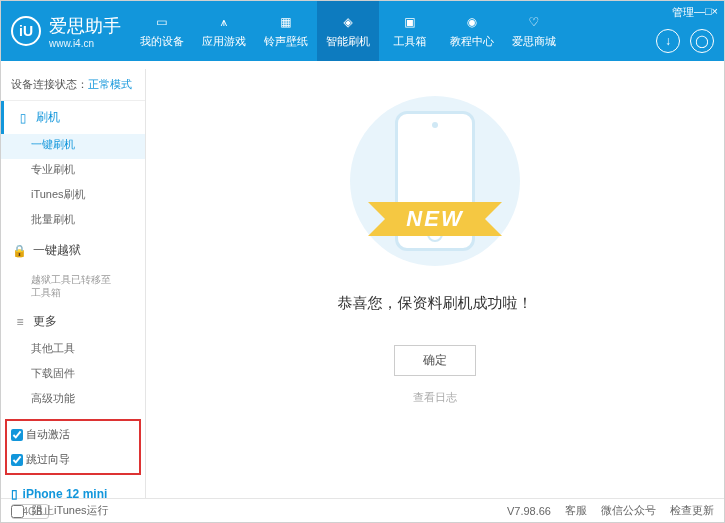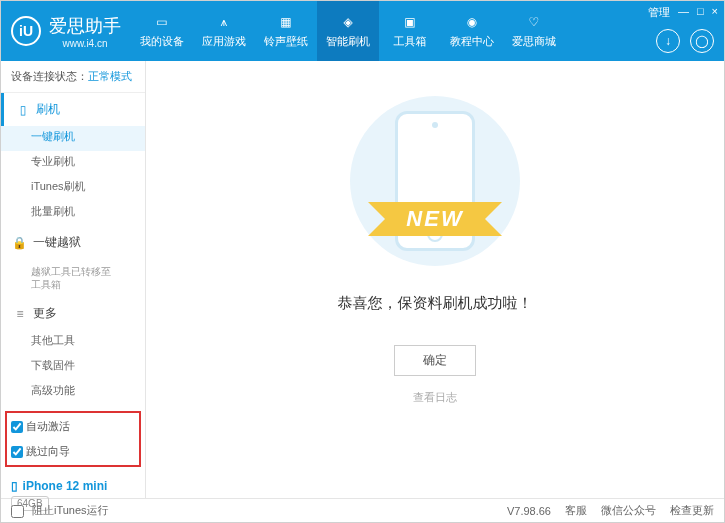--- a/index.html
+++ b/index.html
@@ -1,33 +1,33 @@
 <!DOCTYPE html>
 <html><head>
 <meta charset="utf-8">
 <style>
 * { margin: 0; padding: 0; box-sizing: border-box; font-family: "Microsoft YaHei", Arial, sans-serif; }
 body { width: 725px; height: 523px; background: #fff; border: 1px solid #d0d0d0; overflow: hidden; font-size: 12px; }
 .header { height: 60px; background: #1296db; display: flex; align-items: center; padding: 0 10px; position: relative; }
-.logo-box { display: flex; align-items: center; gap: 8px; margin-right: 10px; text-align: center; }
+.logo-box { display: flex; align-items: center; gap: 8px; margin-right: 10px; }
 .logo-circle { width: 30px; height: 30px; border: 2px solid #fff; border-radius: 50%; display: flex; align-items: center; justify-content: center; color: #fff; font-weight: bold; font-size: 14px; }
 .logo-text { color: #fff; }
 .logo-title { font-size: 18px; font-weight: normal; }
 .logo-sub { font-size: 10px; opacity: 0.9; }
 .nav { display: flex; height: 100%; }
 .nav-item { width: 62px; display: flex; flex-direction: column; align-items: center; justify-content: center; color: #fff; cursor: pointer; gap: 3px; }
 .nav-item.active { background: #0d7bbf; }
 .nav-icon { width: 18px; height: 18px; display: flex; align-items: center; justify-content: center; }
 .nav-label { font-size: 11px; }
-.top-right { position: absolute; right: 6px; top: 4px; display: flex; gap: 8px; color: #fff; font-size: 11px; margin-left: 32px; }
+.top-right { position: absolute; right: 6px; top: 4px; display: flex; color: #fff; font-size: 11px; margin-left: 32px; }
 .top-right span { cursor: pointer; }
 .header-btns { position: absolute; right: 10px; bottom: 8px; display: flex; gap: 10px; }
 .circ-btn { width: 24px; height: 24px; border: 1.5px solid #fff; border-radius: 50%; display: flex; align-items: center; justify-content: center; cursor: pointer; color: #fff; font-size: 12px; }
 .body-area { display: flex; height: calc(100% - 60px - 24px); }
-.sidebar { width: 145px; border-right: 1px solid #e5e5e5; display: flex; flex-direction: column; }
+.sidebar { width: 145px; border-right: 1px solid #e5e5e5; display: flex; flex-direction: column; margin-top: 8px; }
 .conn-status { padding: 8px 10px; font-size: 11px; border-bottom: 1px solid #eee; color: #555; }
 .conn-value { color: #1296db; }
 .side-group { }
 .group-head { display: flex; align-items: center; gap: 6px; padding: 8px 12px; color: #444; font-size: 12px; }
 .group-head .icon { width: 14px; height: 14px; display: flex; align-items: center; justify-content: center; color: #888; }
 .group-head.blue .icon { color: #1296db; }
 .group-head.blue { color: #1296db; }
 .active-bar { border-left: 3px solid #1296db; }
 .sub-item { padding: 3px 10px 7px 30px; font-size: 11px; color: #666; cursor: pointer; }
 .sub-item.active { background: #eaf6fd; color: #1296db; }

